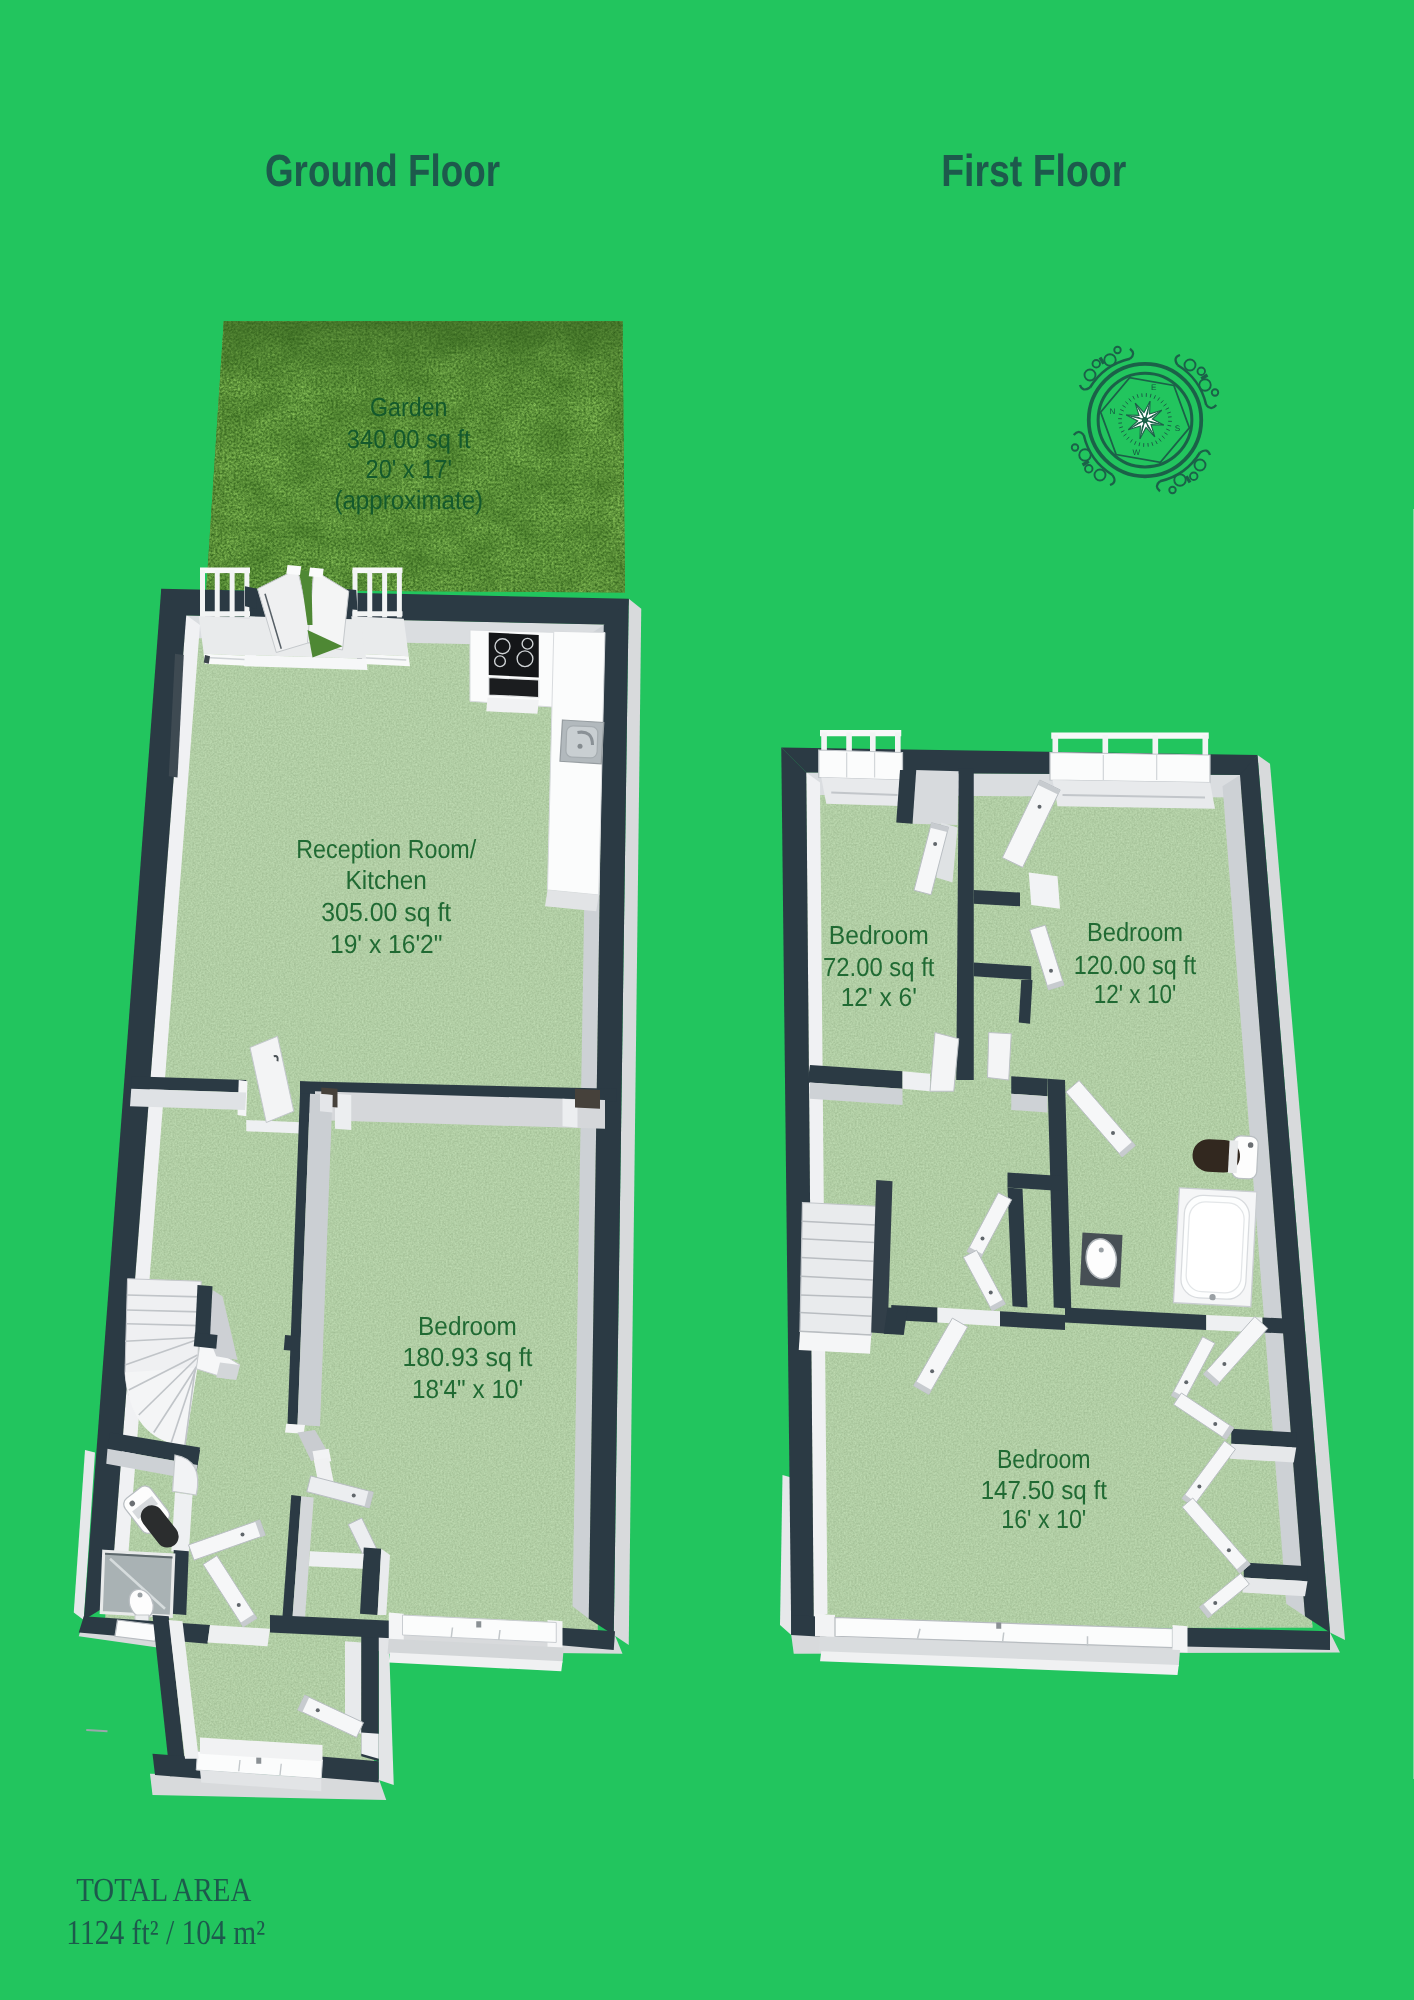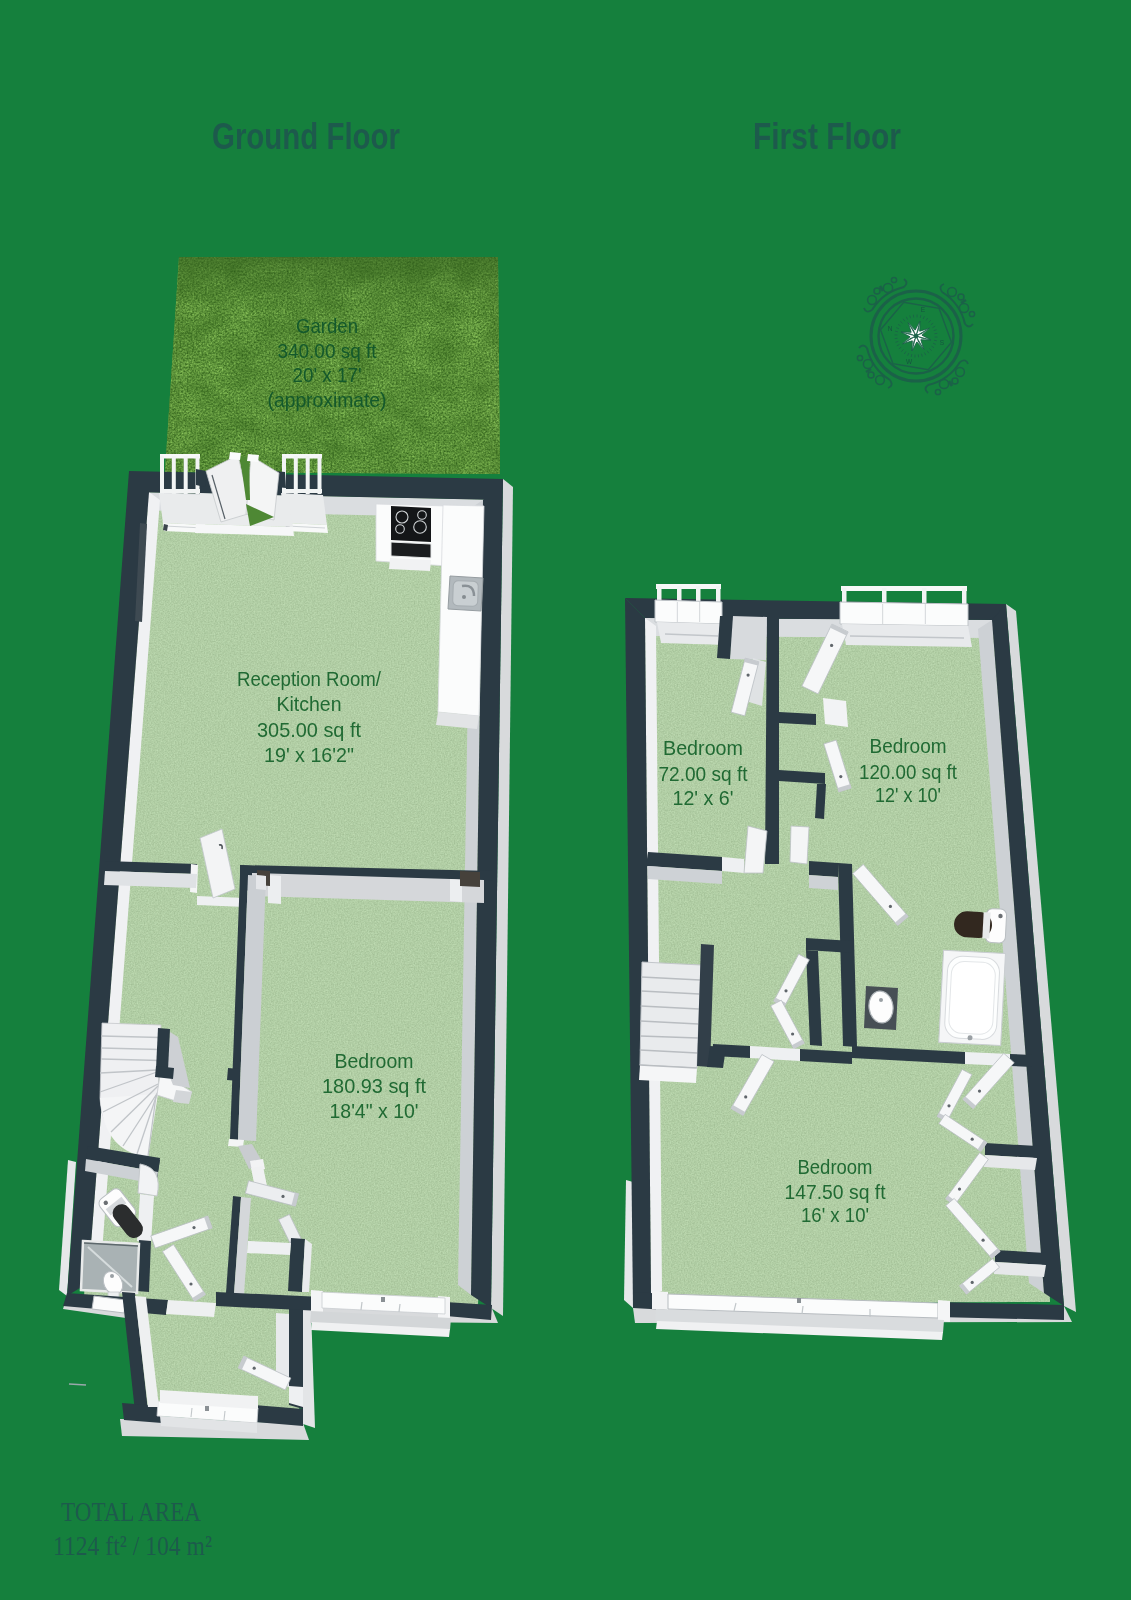--- a/index.html
+++ b/index.html
@@ -1,16 +1,16 @@
 <!DOCTYPE html>
 <html><head>
 <meta charset="utf-8">
 <style>
 html,body{margin:0;padding:0;background:#ffffff;}
-#page{position:relative;width:1131px;height:1600px;background:#15803d;overflow:hidden;}
+#page{position:relative;width:1131px;height:1600px;background:#22c55e;overflow:hidden;}
 </style>
 </head>
 <body>
 <div id="page">
 <svg width="1131" height="1600" viewBox="0 0 1131 1600" xmlns="http://www.w3.org/2000/svg">
 <defs>
 <linearGradient id="gardTop" x1="0" y1="0" x2="0" y2="1">
 <stop offset="0" stop-color="#33611e" stop-opacity="0.55"></stop>
 <stop offset="1" stop-color="#35641f" stop-opacity="0"></stop>
 </linearGradient>

